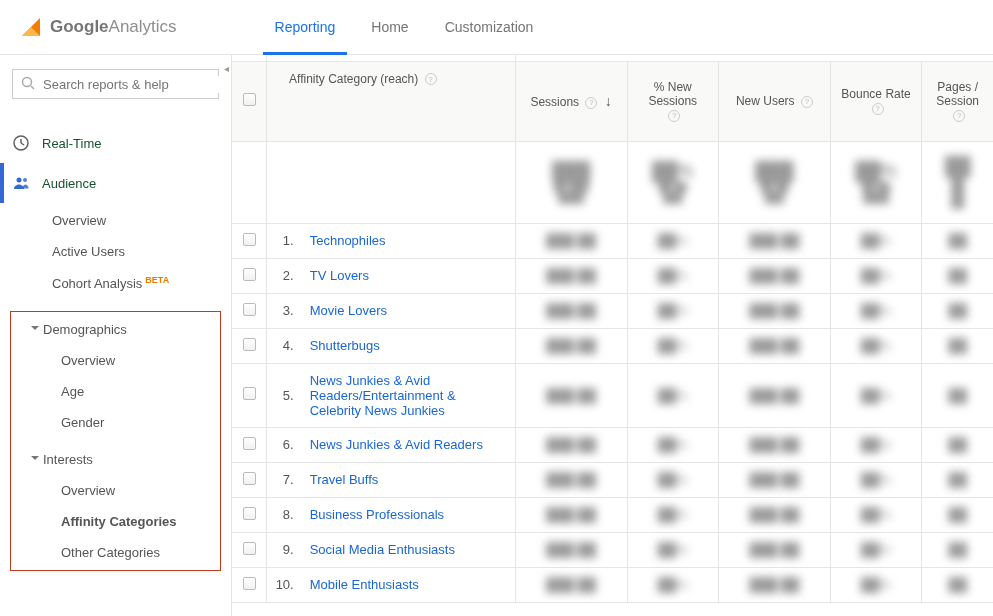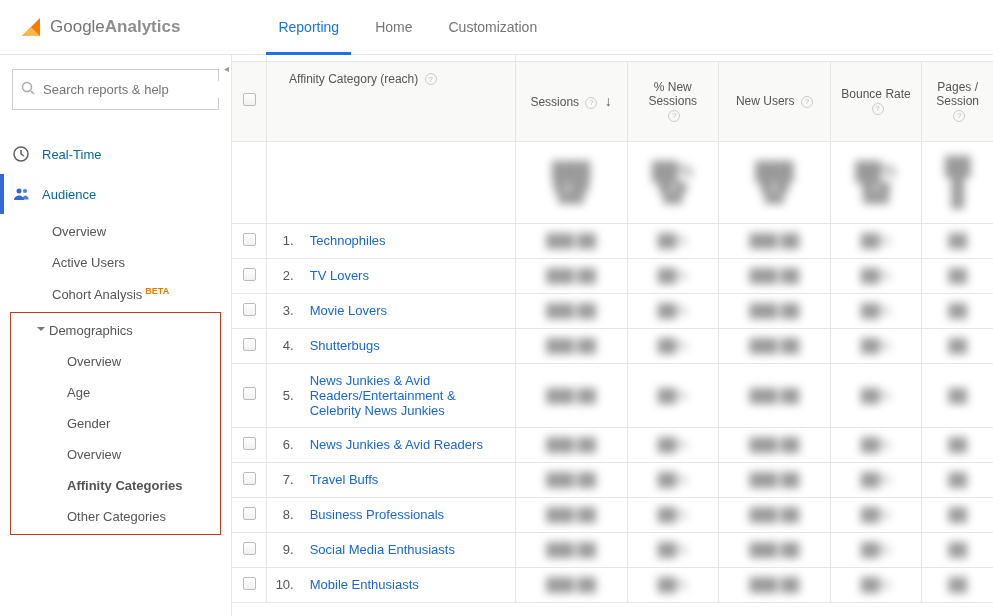--- a/index.html
+++ b/index.html
@@ -30,22 +30,22 @@
     height: 55px;
     border-bottom: 1px solid var(--border);
     padding: 0 20px;
   }
   .logo {
     display: flex;
     align-items: center;
     cursor: pointer;
   }
   .logo svg { margin-right: 8px; }
-  .logo-google { font-size: 17px; color: #757575; font-weight: 400; }
-  .logo-analytics { font-size: 17px; color: #8e8e8e; font-weight: 700; }
+  .logo-google { font-size: 17px; color: #757575; font-weight: 700; }
+  .logo-analytics { font-size: 17px; color: #8e8e8e; font-weight: 400; }
   .nav-tabs {
     display: flex;
     margin-left: 80px;
     height: 100%;
   }
   .nav-tab {
     display: flex;
     align-items: center;
     padding: 0 18px;
     color: var(--text-muted);
@@ -82,21 +82,21 @@
     right: -1px; top: 8px;
     width: 8px; height: 16px;
     color: #999;
     font-size: 10px;
     cursor: pointer;
   }
   .search-box {
     display: flex;
     align-items: center;
     border: 1px solid #ccc;
-    height: 41px;
+    height: 30px;
     padding: 0 8px;
     margin-bottom: 24px;
   }
   .search-icon { color: #aaa; margin-right: 6px; }
   .search-box input {
     border: none;
     outline: none;
     font-size: 13px;
     flex: 1;
     color: #555;
@@ -118,42 +118,42 @@
     position: relative;
   }
   .side-section.active::before {
     content: '';
     position: absolute;
     left: -12px; top: 0; bottom: 0;
     width: 4px;
     background: #3367d6;
   }
   .side-section.active .side-icon { color: #3367d6; }
-  .side-label { font-size: 13px; color: #0369a1; }
+  .side-label { font-size: 13px; color: #14532d; }
   .subnav {
     margin-top: 2px;
   }
   .subnav-item {
     padding: 8px 0 8px 40px;
     font-size: 13px;
     color: #555;
     cursor: pointer;
     position: relative;
   }
   .beta {
     color: #e67c00;
     font-size: 9px;
     font-weight: bold;
     margin-left: 3px;
     vertical-align: super;
   }
   .highlight-box {
     border: 1.5px solid #c23b1f;
-    padding: 2px 16px;
-    margin: 2px -2px 0 -2px;
+    padding: 2px 10px;
+    margin: 12px -2px 0 -2px;
   }
   .tree-header {
     padding: 8px 0 8px 22px;
     font-size: 13px;
     color: #555;
     cursor: pointer;
     position: relative;
   }
   .tree-header::before {
     content: '';
@@ -319,20 +319,21 @@
         <span>Cohort Analysis</span><span class="beta">BETA</span>
       </div>
 
       <div class="highlight-box">
         <div class="tree-header">Demographics</div>
         <div class="tree-children">
           <div class="tree-child">Overview</div>
           <div class="tree-child">Age</div>
           <div class="tree-child">Gender</div>
         </div>
+        <div class="tree-header" style="margin-top:6px">Interests</div>
         <div class="tree-children">
           <div class="tree-child">Overview</div>
           <div class="tree-child bold">Affinity Categories</div>
           <div class="tree-child">Other Categories</div>
         </div>
       </div>
     </div>
   </div>
 
   <div class="main">

